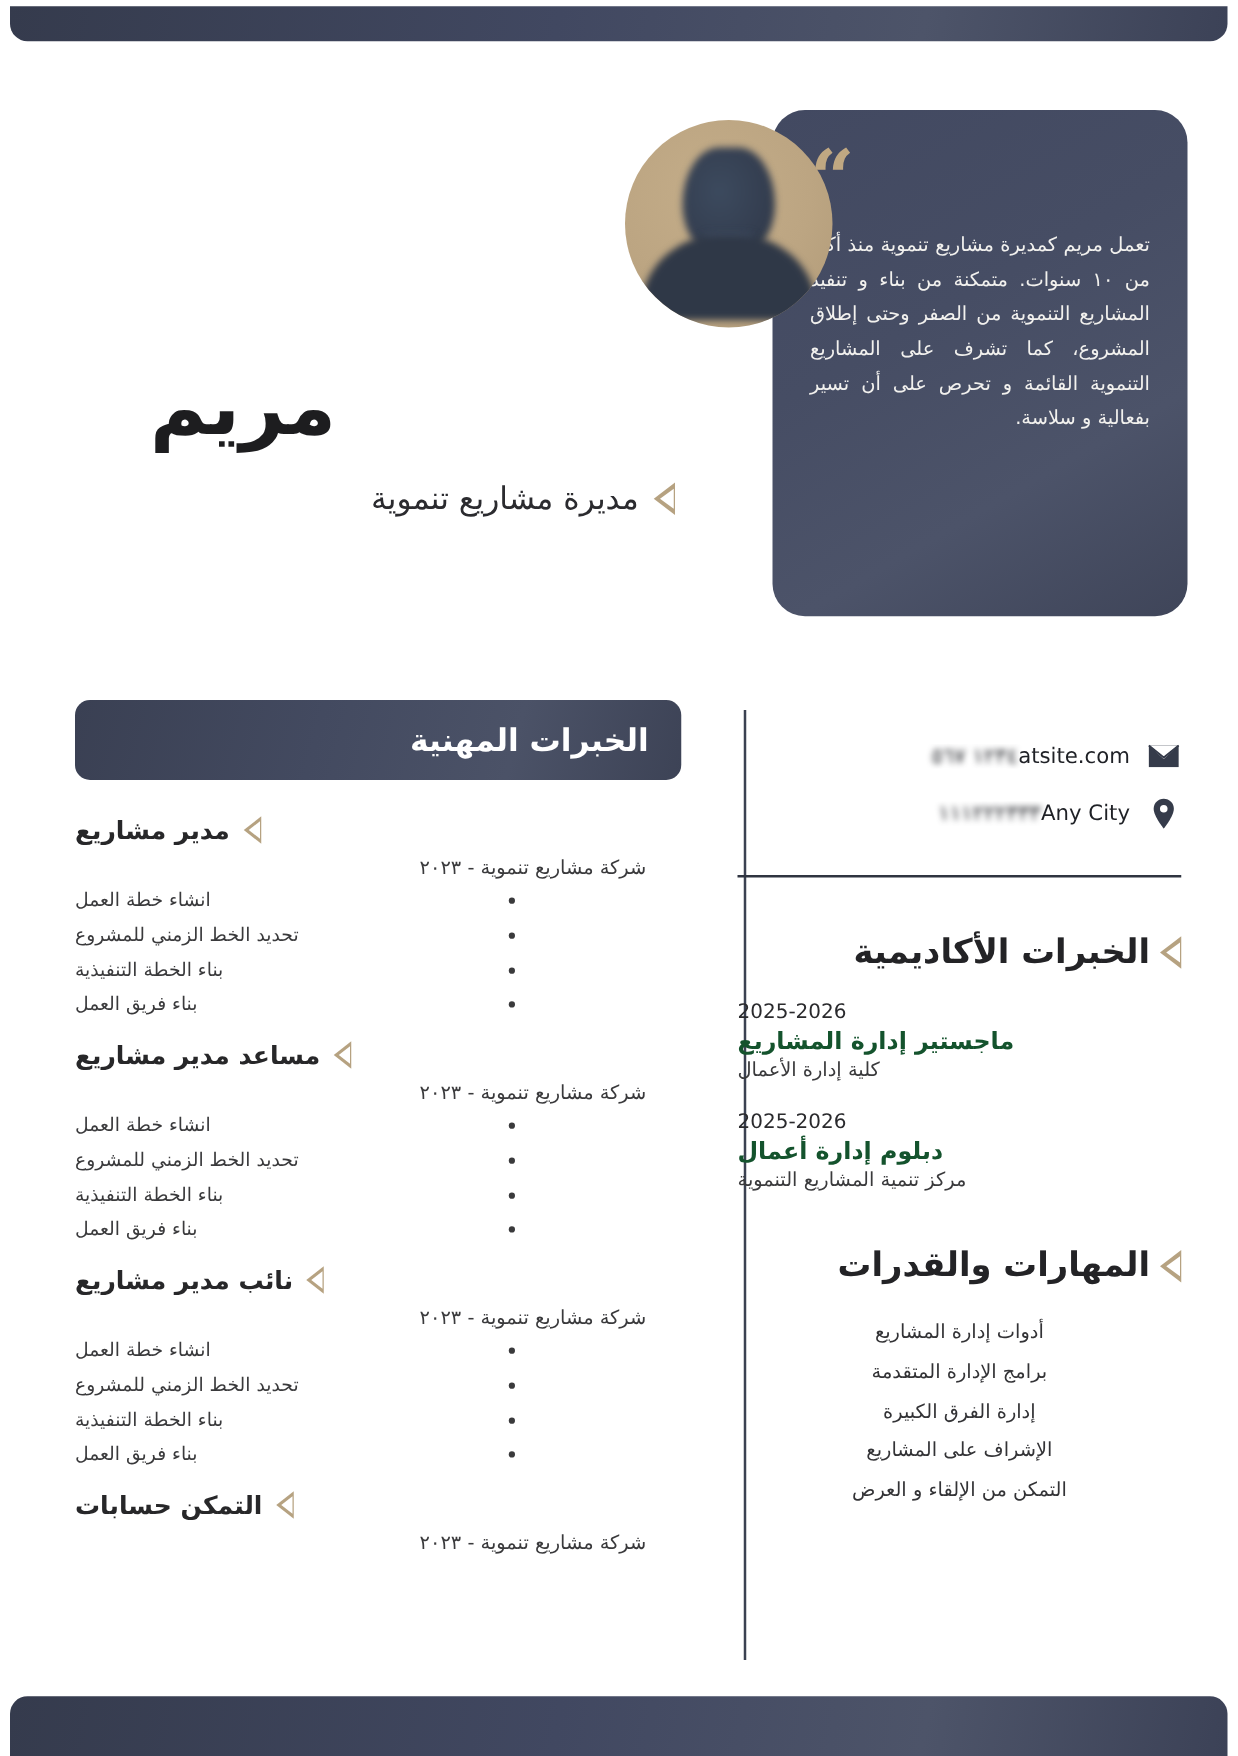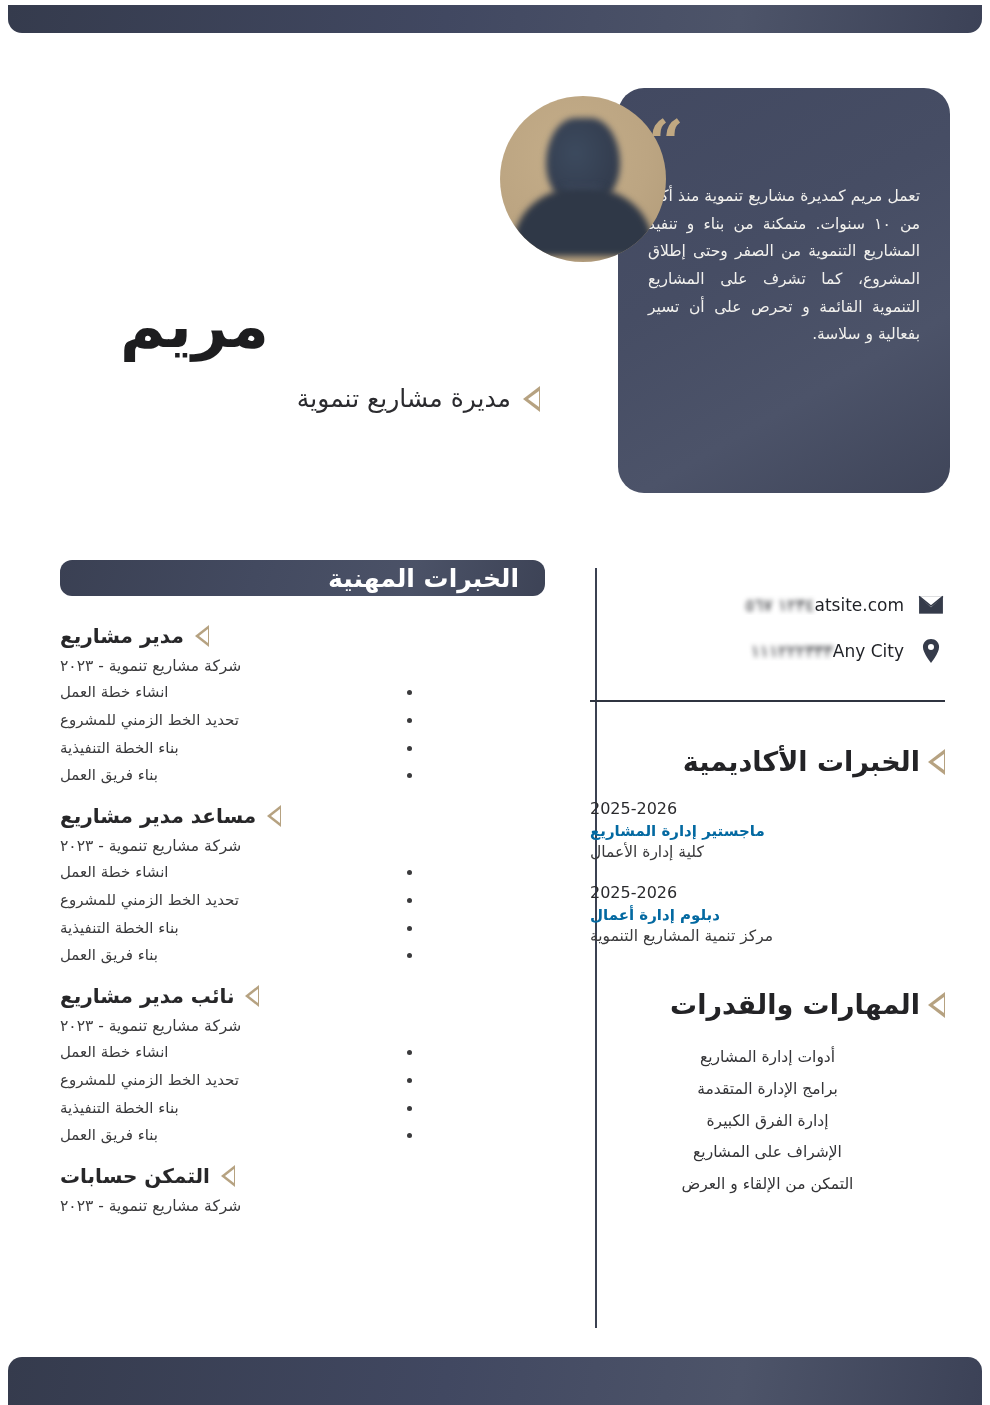--- a/index.html
+++ b/index.html
@@ -197,21 +197,21 @@
     position: absolute;
     left: 595px;
     top: 8px;
     width: 2px;
     height: 760px;
     background: #3b4151;
   }
 
   
   .sec-bar {
-    height: 36px;
+    height: 64px;
     border-radius: 12px;
     background: linear-gradient(105deg, #3a4053 0%, #434a60 40%, #4b5267 72%, #3d4356 100%);
     display: flex;
     align-items: center;
     justify-content: flex-start;
     padding: 0 26px;
     box-sizing: border-box;
     direction: rtl;
   }
   .sec-bar-title {
@@ -233,21 +233,21 @@
   }
   .job-title {
     font-size: 20px;
     font-weight: 700;
     color: #272729;
     letter-spacing: 0.3px;
   }
   .job-meta {
     font-size: 15.5px;
     color: #3a3a3c;
-    text-align: left;
+    text-align: right;
     margin: 9px 28px 4px 0;
     direction: rtl;
   }
   .job-bullets {
     list-style: none;
     margin: 0;
     padding: 0;
     direction: rtl;
   }
   .job-bullets li {
@@ -327,23 +327,23 @@
     direction: rtl;
     margin-top: 22px;
   }
   .edu-years {
     font-size: 16px;
     color: #2a2a2d;
     direction: ltr;
     margin-bottom: 4px;
   }
   .edu-degree {
-    font-size: 15px;
+    font-size: 19px;
     font-weight: 700;
-    color: #0369a1;
+    color: #14532d;
     margin-bottom: 3px;
   }
   .edu-school {
     font-size: 15.5px;
     color: #3a3a3c;
   }
 
   .skills {
     direction: rtl;
     text-align: center;

